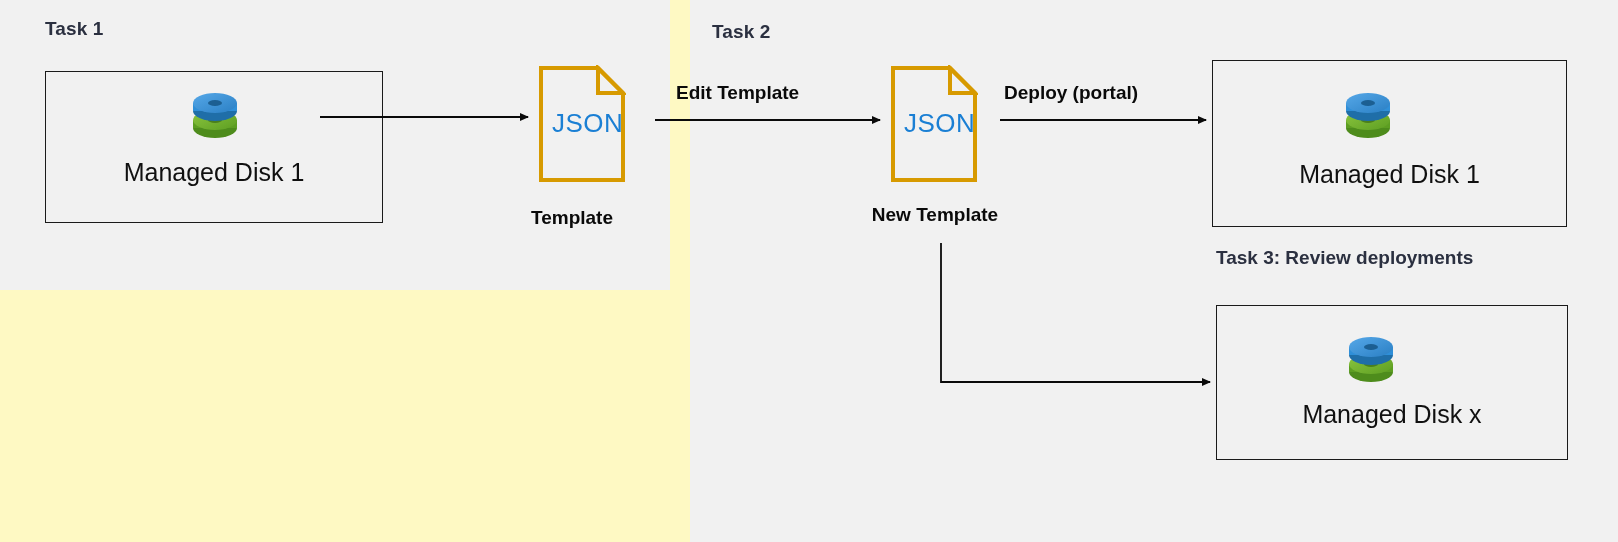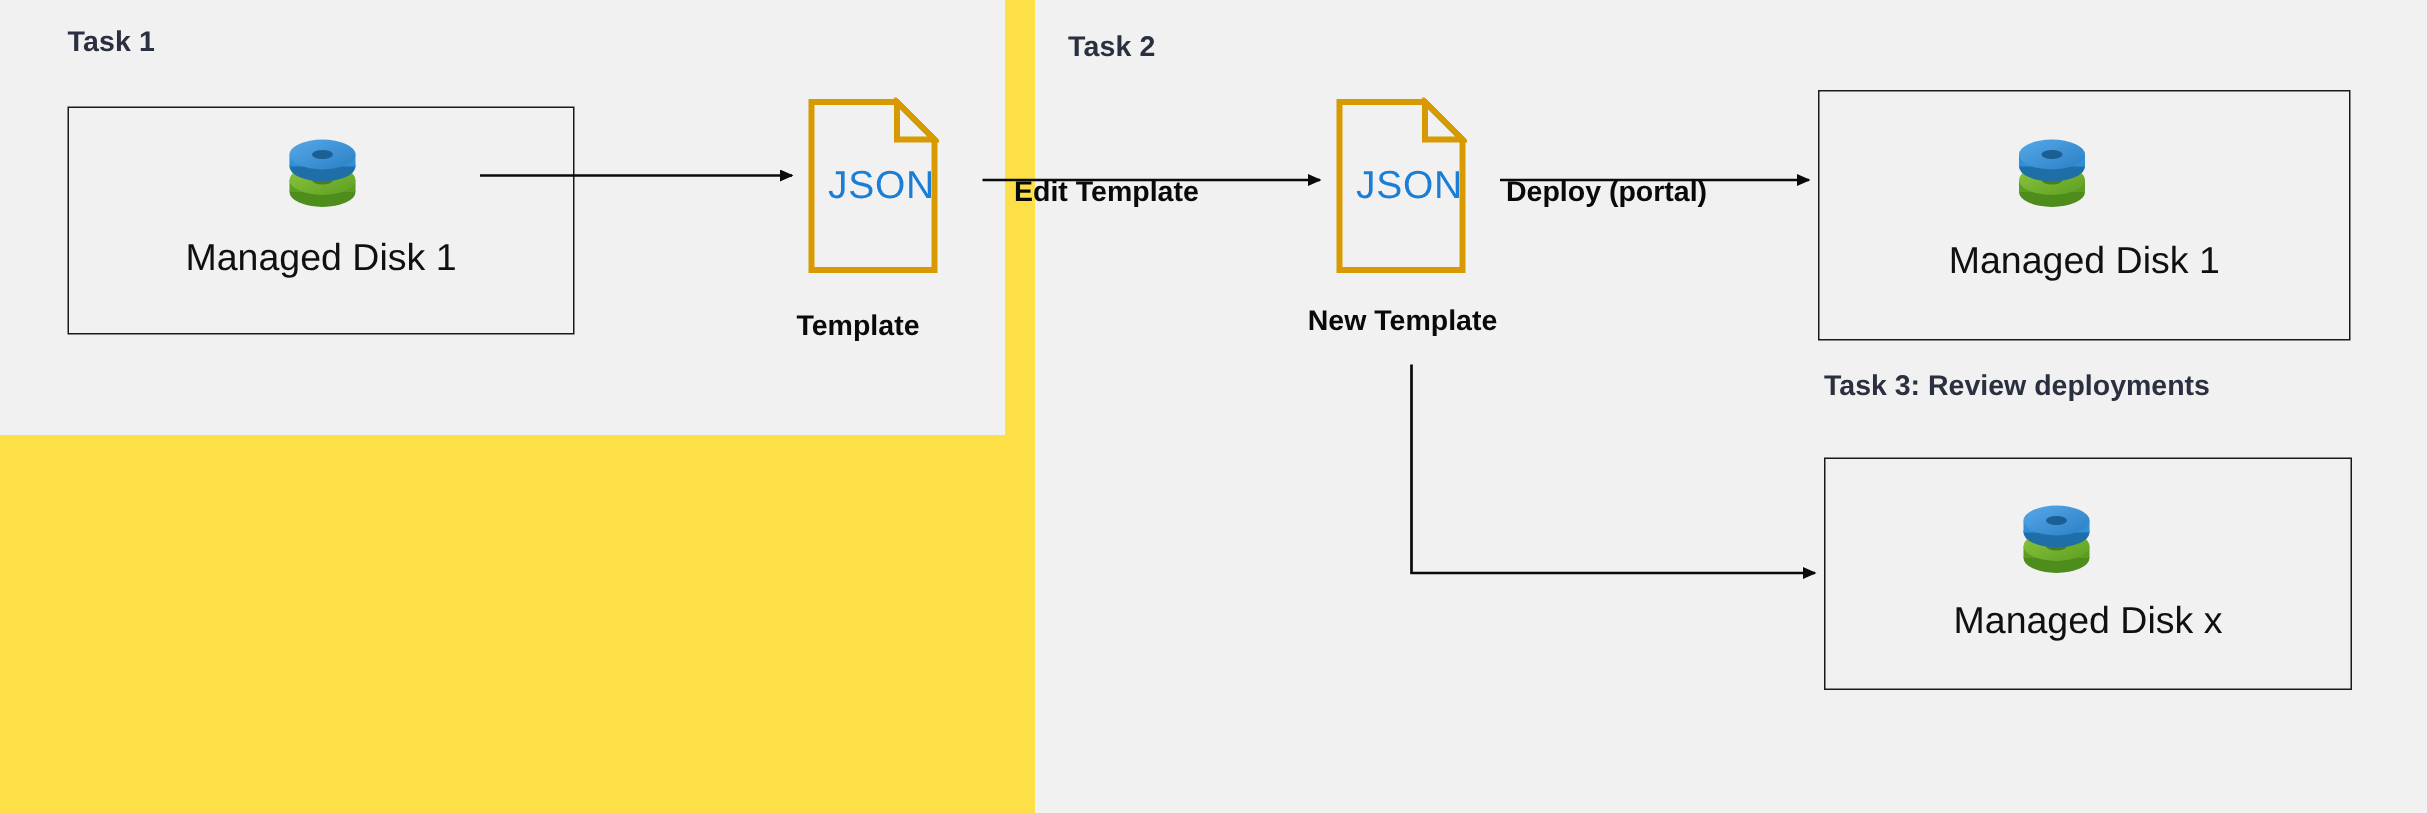--- a/index.html
+++ b/index.html
@@ -4,21 +4,21 @@
 <style>
   html, body {
     margin: 0;
     padding: 0;
     background: #ffffff;
   }
   #canvas {
     position: relative;
     width: 1618px;
     height: 542px;
-    background: #fde047;
+    background: #fef9c3;
     font-family: "Liberation Sans", sans-serif;
     overflow: hidden;
   }
   .panel {
     position: absolute;
     background: #f1f1f1;
   }
   #panel-task1 { left: 0px;   top: 0px; width: 670px; height: 290px; }
   #panel-task2 { left: 690px; top: 0px; width: 928px; height: 542px; }
 
@@ -66,21 +66,20 @@
     white-space: nowrap;
     letter-spacing: 0.5px;
   }
 
   .edge-label {
     position: absolute;
     color: #0a0a0a;
     font-weight: bold;
     font-size: 19px;
     white-space: nowrap;
-    margin-top: 36px;
   }
 
   .caption {
     position: absolute;
     color: #0a0a0a;
     font-weight: bold;
     font-size: 19px;
     white-space: nowrap;
   }
 

